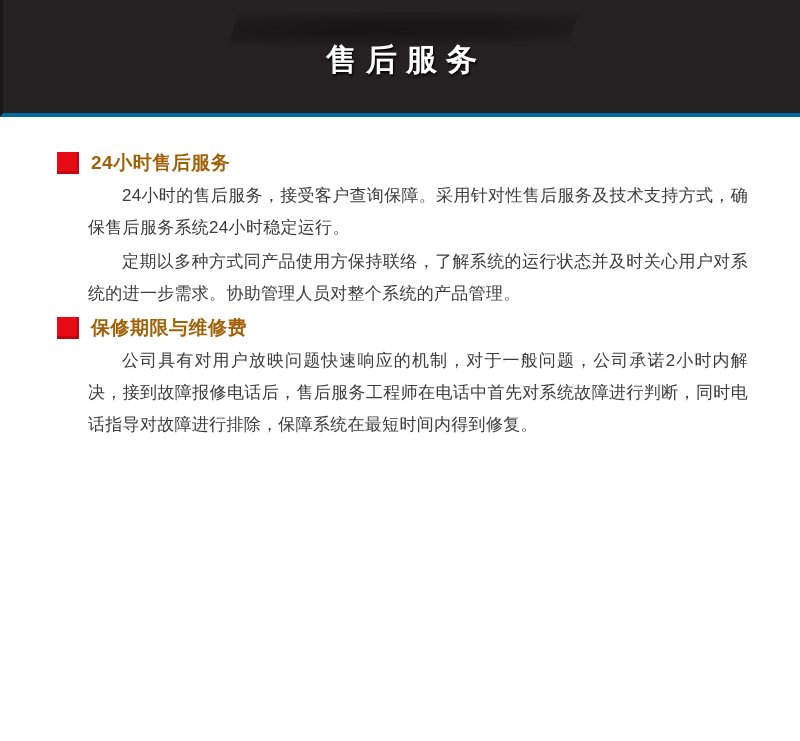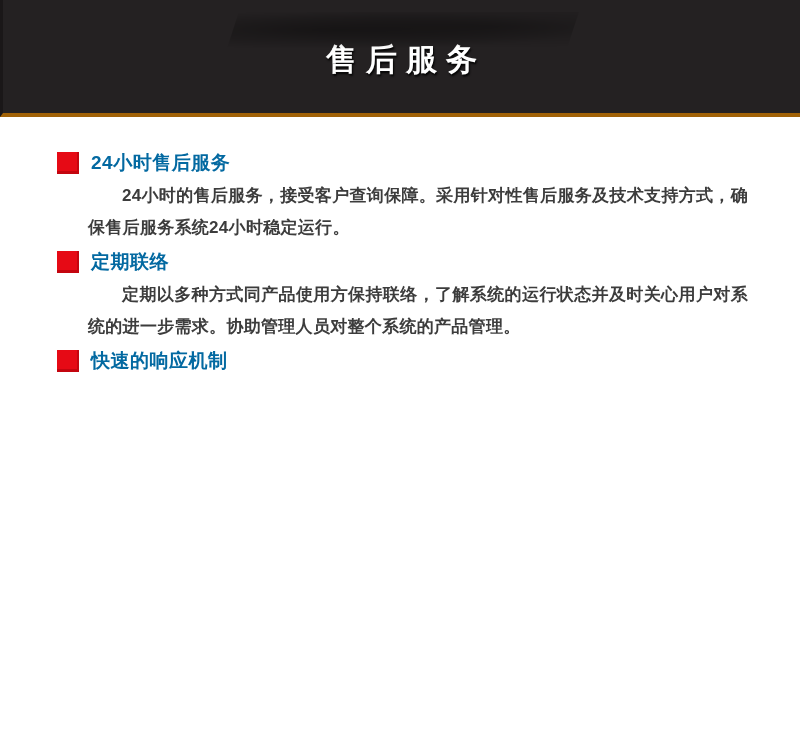--- a/index.html
+++ b/index.html
@@ -15,21 +15,21 @@
     width: 800px;
     height: 741px;
     background: #ffffff;
   }
   
   .banner {
     position: relative;
     width: 800px;
     height: 117px;
     background: #242122;
-    border-bottom: 4px solid #a16207;
+    border-bottom: 4px solid #0369a1;
     border-left: 3px solid #1a1718;
     display: flex;
     align-items: center;
     justify-content: center;
     padding-top: 6px;
     overflow: hidden;
   }
   .banner .watermark {
     position: absolute;
     top: 12px;
@@ -66,33 +66,32 @@
     width: 22px;
     height: 22px;
     background: #e60a15;
     box-shadow: inset -2px -3px 0 rgba(155,0,8,0.45);
     margin-right: 12px;
     flex: 0 0 auto;
   }
   .heading-text {
     font-size: 19px;
     font-weight: bold;
-    color: #0369a1;
+    color: #a16207;
     letter-spacing: 0.5px;
     white-space: nowrap;
   }
   .para {
     font-size: 17px;
     line-height: 32px;
     text-align: justify;
     text-indent: 2em;
     letter-spacing: 0.3px;
     color: #3c3c3c;
     margin-bottom: 2px;
-    font-weight: bold;
   }
 </style>
 </head>
 <body>
 
 <div class="page">
 
   <div class="banner">
     <div class="watermark"></div>
     <div class="banner-title">售后服务</div>
@@ -102,29 +101,26 @@
 
     <div class="section">
       <div class="section-heading">
         <span class="bullet"></span>
         <span class="heading-text">24小时售后服务</span>
       </div>
       <p class="para">24小时的售后服务，接受客户查询保障。采用针对性售后服务及技术支持方式，确保售后服务系统24小时稳定运行。</p>
     </div>
 
     <div class="section">
-      <div class="section-heading">
-        <span class="bullet"></span>
-        <span class="heading-text">定期联络</span>
-      </div>
       <p class="para">定期以多种方式同产品使用方保持联络，了解系统的运行状态并及时关心用户对系统的进一步需求。协助管理人员对整个系统的产品管理。</p>
     </div>
 
     <div class="section">
       <div class="section-heading">
         <span class="bullet"></span>
-        <span class="heading-text">快速的响应机制</span>
+        <span class="heading-text">保修期限与维修费</span>
       </div>
+      <p class="para">公司具有对用户放映问题快速响应的机制，对于一般问题，公司承诺2小时内解决，接到故障报修电话后，售后服务工程师在电话中首先对系统故障进行判断，同时电话指导对故障进行排除，保障系统在最短时间内得到修复。</p>
     </div>
 
 
   </div>
 </div>
 
 </body></html>

